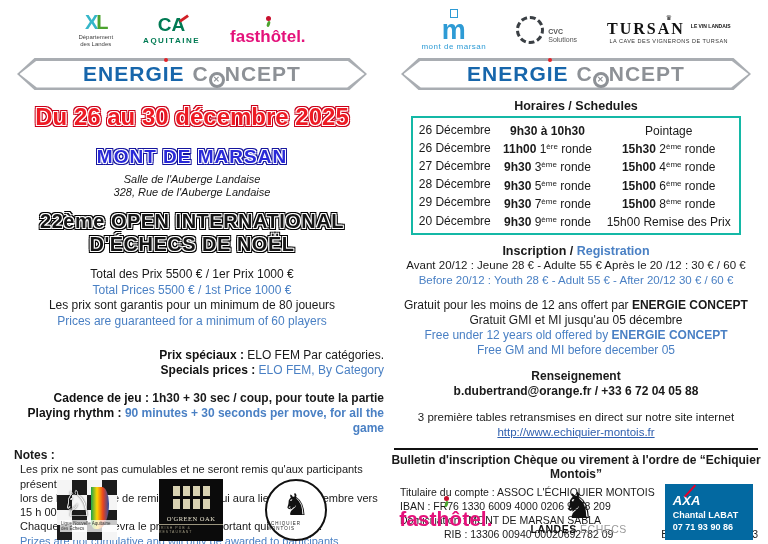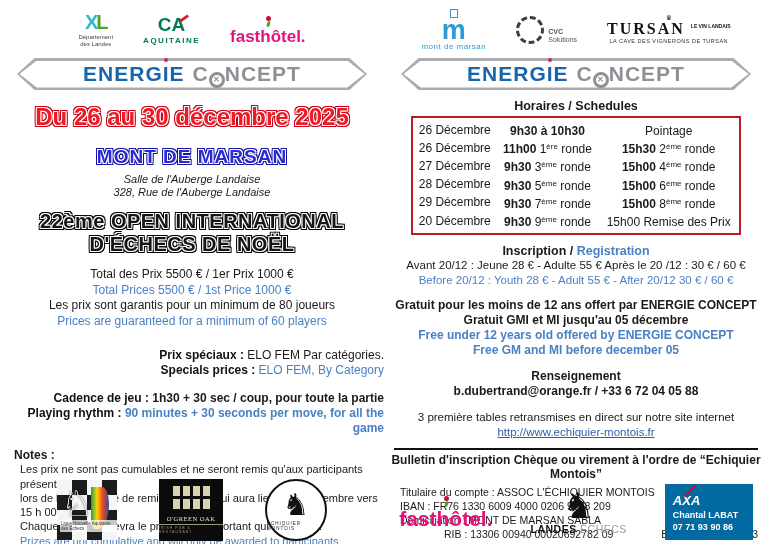--- a/index.html
+++ b/index.html
@@ -108,30 +108,30 @@
   .oak-name{color:#e9e4cf;font-family:"Liberation Serif",serif;font-size:6.5px;letter-spacing:.5px;margin-top:6px;}
   .oak-sub{color:#9a947d;font-size:3.5px;letter-spacing:1px;margin-top:2px;border-top:1px solid #9a947d;padding-top:1px;}
   .montois{width:58px;height:58px;border:2px solid #111;border-radius:50%;position:relative;
     display:flex;align-items:center;justify-content:center;flex-direction:column;background:#fff;}
   .montois-knight{font-size:30px;line-height:30px;color:#111;}
   .montois-knight::before{content:"♞";}
   .montois-cap{font-size:4.5px;letter-spacing:1px;color:#222;margin-top:1px;}
 
   
   .sched-title{font-weight:700;font-size:12.5px;margin-top:9px;}
-  table.sched{border:2px solid #b91c1c;border-collapse:collapse;margin:3px auto 0;width:330px;
+  table.sched{border:2px solid #14b8a6;border-collapse:collapse;margin:3px auto 0;width:330px;
     font-size:12px;}
   table.sched td{padding:0 2px;text-align:center;line-height:15.2px;white-space:nowrap;}
   table.sched tr:first-child td{padding-top:3px;}
   table.sched tr:last-child td{padding-bottom:3px;}
   sup{font-size:8px;vertical-align:4px;}
 
   .sec-title{font-weight:700;font-size:12.5px;margin-top:9px;}
   .sec-line{font-size:11.5px;line-height:14.5px;}
-  .free{margin-top:11px;font-size:12px;line-height:15px;font-weight:bold;}
+  .free{margin-top:11px;font-size:12px;line-height:15px;}
   .contact{margin-top:11px;font-weight:700;font-size:12px;line-height:15px;}
   .broadcast{margin-top:11px;font-size:11.5px;line-height:14.5px;}
   .url{color:#2f5fae;text-decoration:underline;}
   .rule{border:none;border-top:2.5px solid #111;margin:9px 10px 3px;}
   .bulletin-title{font-weight:700;font-size:12px;margin-top:3px;}
   .bank{font-size:10.5px;line-height:13.8px;text-align:left;margin:5px 8px 0 16px;}
   .bank-rib{display:flex;padding-left:44px;}
   .bank-rib .bic{margin-left:48px;}
   .form-line{font-size:11.5px;font-weight:700;line-height:14.8px;text-align:left;
     margin-left:16px;margin-right:10px;white-space:nowrap;overflow:hidden;}

